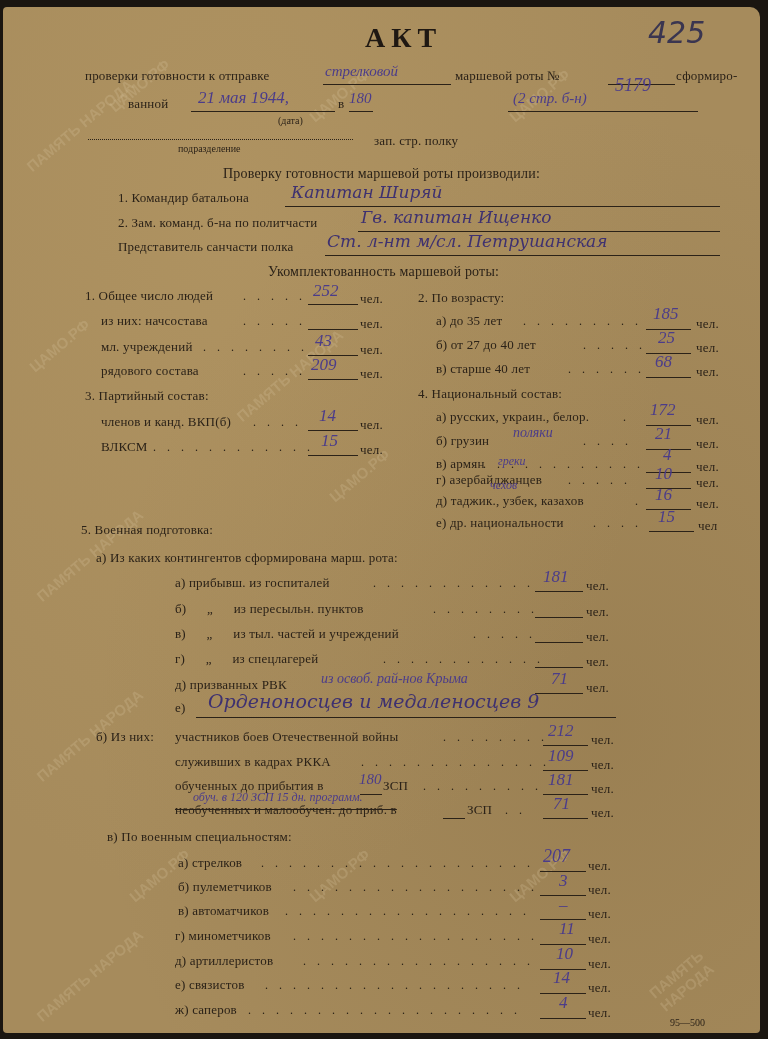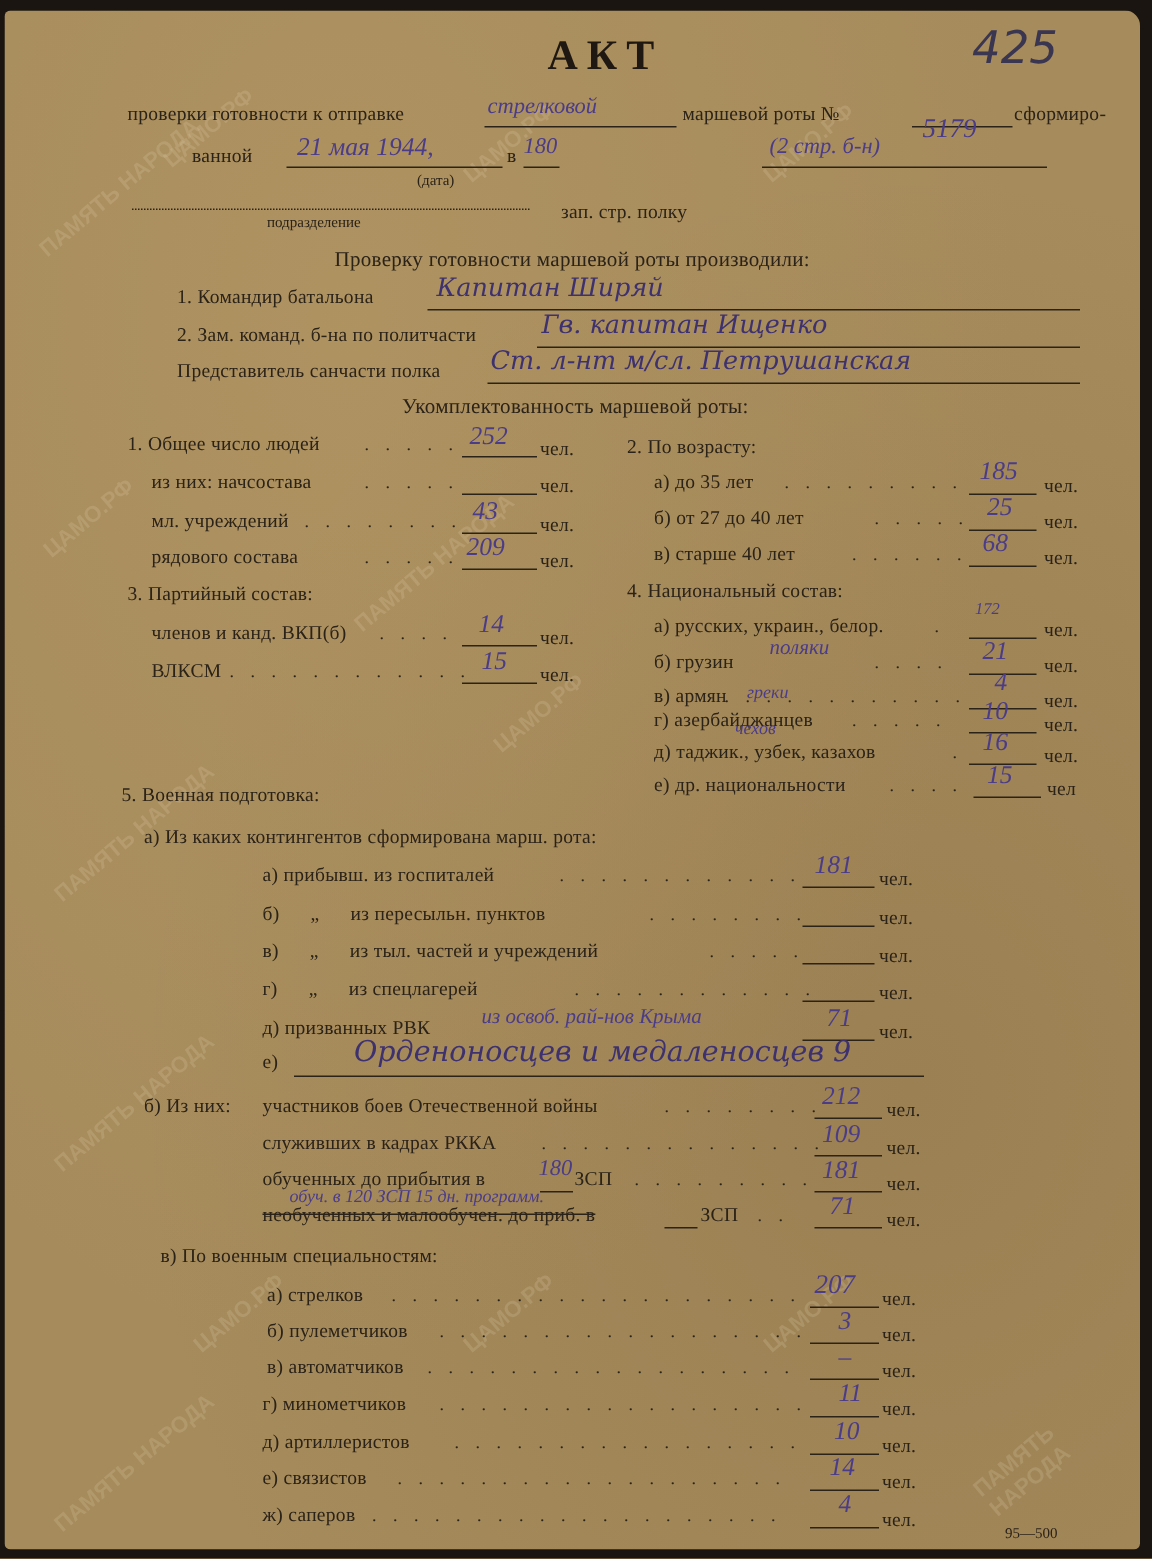--- a/index.html
+++ b/index.html
@@ -144,21 +144,21 @@
   <div class="abs dots" style="left:565px;top:355px;">. . . . . .</div>
   <div class="line" style="left:643px;top:370px;width:45px;"></div>
   <div class="abs hw" style="left:652px;top:345px;font-size:17px;">68</div>
   <div class="abs pt" style="left:693px;top:357px;">чел.</div>
 
   <div class="abs pt" style="left:415px;top:379px;">4. Национальный состав:</div>
 
   <div class="abs pt" style="left:433px;top:402px;">а) русских, украин., белор.</div>
   <div class="abs dots" style="left:620px;top:403px;">.</div>
   <div class="line" style="left:643px;top:418px;width:45px;"></div>
-  <div class="abs hw" style="left:647px;top:393px;font-size:11px;">172</div>
+  <div class="abs hw" style="left:647px;top:393px;font-size:17px;">172</div>
   <div class="abs pt" style="left:693px;top:405px;">чел.</div>
 
   <div class="abs pt" style="left:433px;top:426px;">б) грузин</div>
   <div class="abs hw" style="left:510px;top:418px;font-size:14px;">поляки</div>
   <div class="abs dots" style="left:580px;top:427px;">. . . .</div>
   <div class="line" style="left:643px;top:442px;width:45px;"></div>
   <div class="abs hw" style="left:652px;top:417px;font-size:17px;">21</div>
   <div class="abs pt" style="left:693px;top:429px;">чел.</div>
 
   <div class="abs pt" style="left:433px;top:449px;">в) армян</div>
@@ -212,21 +212,21 @@
   <div class="abs pt" style="left:583px;top:647px;">чел.</div>
 
   <div class="abs pt" style="left:172px;top:670px;">д) призванных РВК</div>
   <div class="abs hw" style="left:318px;top:664px;font-size:14px;">из освоб. рай-нов Крыма</div>
   <div class="line" style="left:532px;top:686px;width:48px;"></div>
   <div class="abs hw" style="left:548px;top:662px;font-size:17px;">71</div>
   <div class="abs pt" style="left:583px;top:673px;">чел.</div>
 
   <div class="abs pt" style="left:172px;top:693px;">е)</div>
   <div class="line" style="left:193px;top:710px;width:420px;"></div>
-  <div class="abs hwp" style="left:205px;top:683px;font-size:19px;margin-left:28px;">Орденоносцев и медаленосцев 9</div>
+  <div class="abs hwp" style="left:205px;top:683px;font-size:19px;">Орденоносцев и медаленосцев 9</div>
 
   <div class="abs pt" style="left:93px;top:722px;">б) Из них:</div>
   <div class="abs pt" style="left:172px;top:722px;">участников боев Отечественной войны</div>
   <div class="abs dots" style="left:440px;top:723px;">. . . . . . . .</div>
   <div class="line" style="left:540px;top:738px;width:45px;"></div>
   <div class="abs hw" style="left:545px;top:714px;font-size:17px;">212</div>
   <div class="abs pt" style="left:588px;top:725px;">чел.</div>
 
   <div class="abs pt" style="left:172px;top:747px;">служивших в кадрах РККА</div>
   <div class="abs dots" style="left:358px;top:748px;">. . . . . . . . . . . . . .</div>

